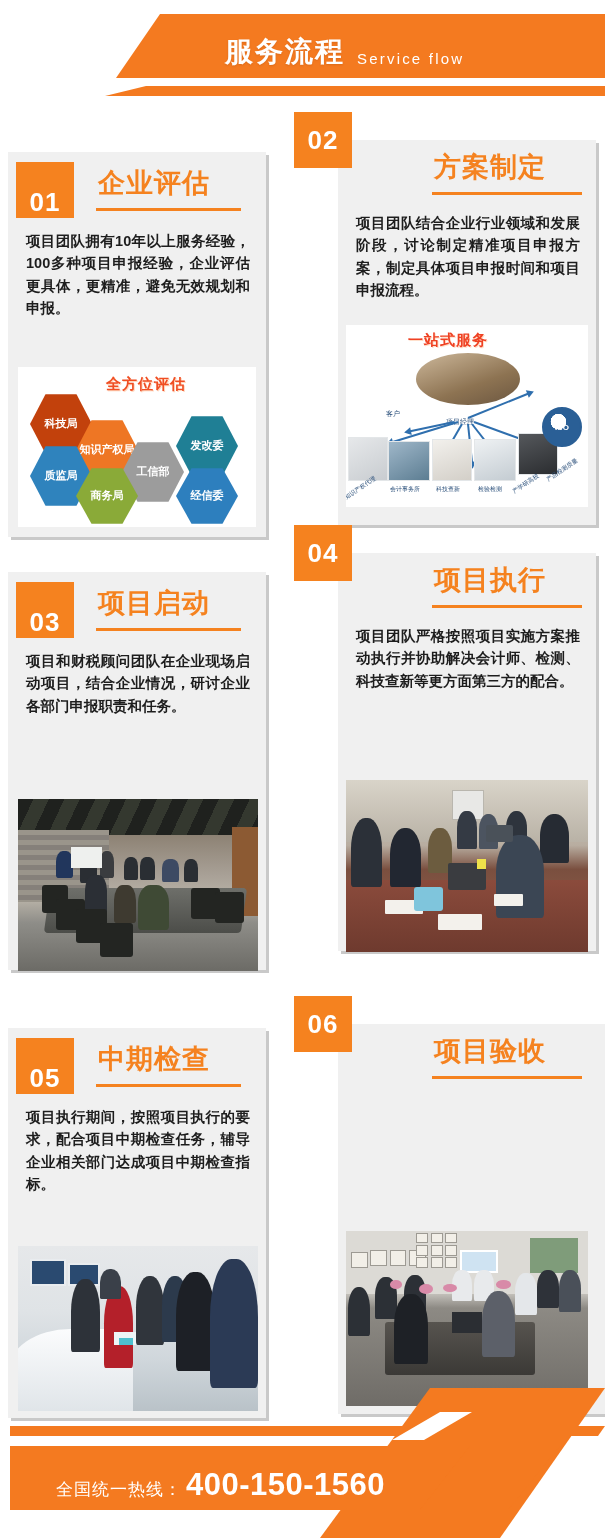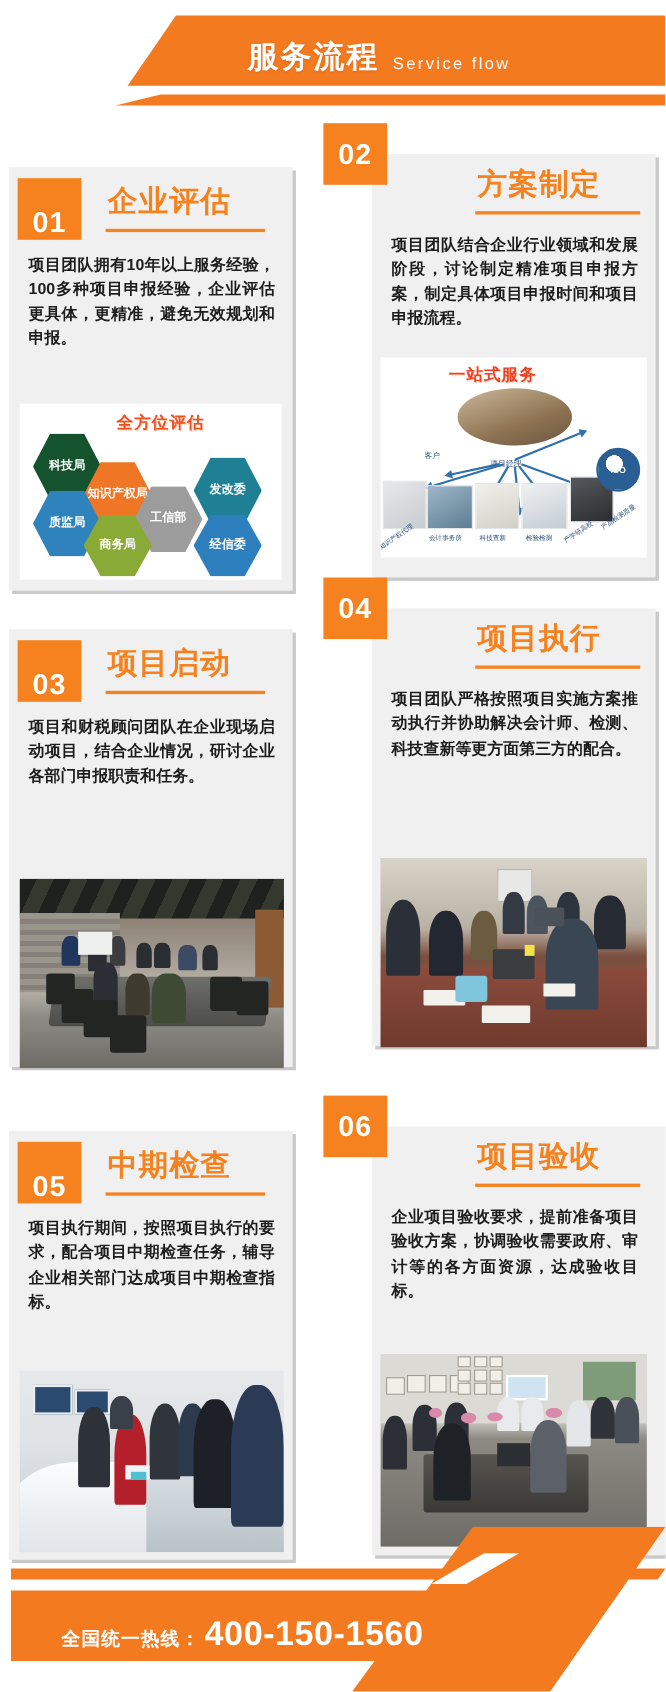--- a/index.html
+++ b/index.html
@@ -153,21 +153,21 @@
     content:""; position:absolute; right:-5px; top:-3px;
     border-left:7px solid #2f6fae; border-top:4px solid transparent; border-bottom:4px solid transparent;
   }
 
   
   #footer-band { position:absolute; left:0; width:605px; pointer-events:none; }
   #footer-text {
     position:absolute; left:56px; top:1467px;
     display:flex; align-items:baseline; gap:4px; z-index:5;
   }
-  .ft-cn { font-size:17px; font-weight:bold; color:#ffffff; letter-spacing:1px; }
+  .ft-cn { font-size:17px; font-weight:normal; color:#ffffff; letter-spacing:1px; }
   .ft-num { font-size:31px; font-weight:bold; color:#ffffff; letter-spacing:.5px; }
 </style>
 </head>
 <body>
 
 <div id="page">
 
   <svg id="header-banner" viewBox="0 0 605 100" width="605" height="100">
     <polygon points="160,14 605,14 605,78 116,78" fill="#f47a20"></polygon>
     <polygon points="146,86 605,86 605,96 105,96" fill="#f47a20"></polygon>
@@ -183,21 +183,21 @@
       <div class="badge inside">
         <span>01</span>
       </div>
       <div class="card-title" style="left:90px; top:18px;">企业评估</div>
       <div class="title-rule" style="left:88px; top:56px; width:145px;"></div>
       <div class="card-body" style="left:18px; top:78px; width:224px;">项目团队拥有10年以上服务经验，100多种项目申报经验，企业评估更具体，更精准，避免无效规划和申报。</div>
 
       <div class="hexwrap" style="left:10px; top:215px; width:238px; height:160px;">
         <div class="hex-title" style="left:88px; top:8px;">全方位评估</div>
 
-        <div class="hex" style="left:12px; top:26px; width:62px; height:62px; background:#14532d; font-size:11px;">
+        <div class="hex" style="left:12px; top:26px; width:62px; height:62px; background:#c2410c; font-size:11px;">
           <span>科技局</span>
         </div>
         <div class="hex" style="left:58px; top:52px; width:62px; height:62px; background:#ee7624; font-size:11px;">
           <span>知识产权局</span>
         </div>
         <div class="hex" style="left:12px; top:78px; width:62px; height:62px; background:#2f83bd; font-size:11px;">
           <span>质监局</span>
         </div>
         <div class="hex" style="left:104px; top:74px; width:62px; height:62px; background:#9c9c9c; font-size:11px;">
           <span>工信部</span>
@@ -352,21 +352,20 @@
     </div>
   </div>
 
   <div class="card" style="left:338px; top:1024px; width:303px; height:390px;">
     <div class="card-inner">
       <div class="badge outside" style="left:-44px; top:-28px;">
         <span>06</span>
       </div>
       <div class="card-title" style="left:96px; top:14px;">项目验收</div>
       <div class="title-rule" style="left:94px; top:52px; width:150px;"></div>
-      <div class="card-body" style="left:18px; top:72px; width:224px;">企业项目验收要求，提前准备项目验收方案，协调验收需要政府、审计等的各方面资源，达成验收目标。</div>
 
       <div class="photo ph-cert" style="left:8px; top:207px; width:242px; height:175px;">
         <div class="wall"></div>
         <div class="green"></div>
         <div class="frame" style="left:2%;top:12%;width:7%;height:9%;"></div>
         <div class="frame" style="left:10%;top:11%;width:7%;height:9%;"></div>
         <div class="frame" style="left:18%;top:11%;width:7%;height:9%;"></div>
         <div class="frame" style="left:26%;top:11%;width:7%;height:9%;"></div>
         <div class="frame" style="left:29%;top:1%;width:5%;height:6%;"></div>
         <div class="frame" style="left:35%;top:1%;width:5%;height:6%;"></div>

